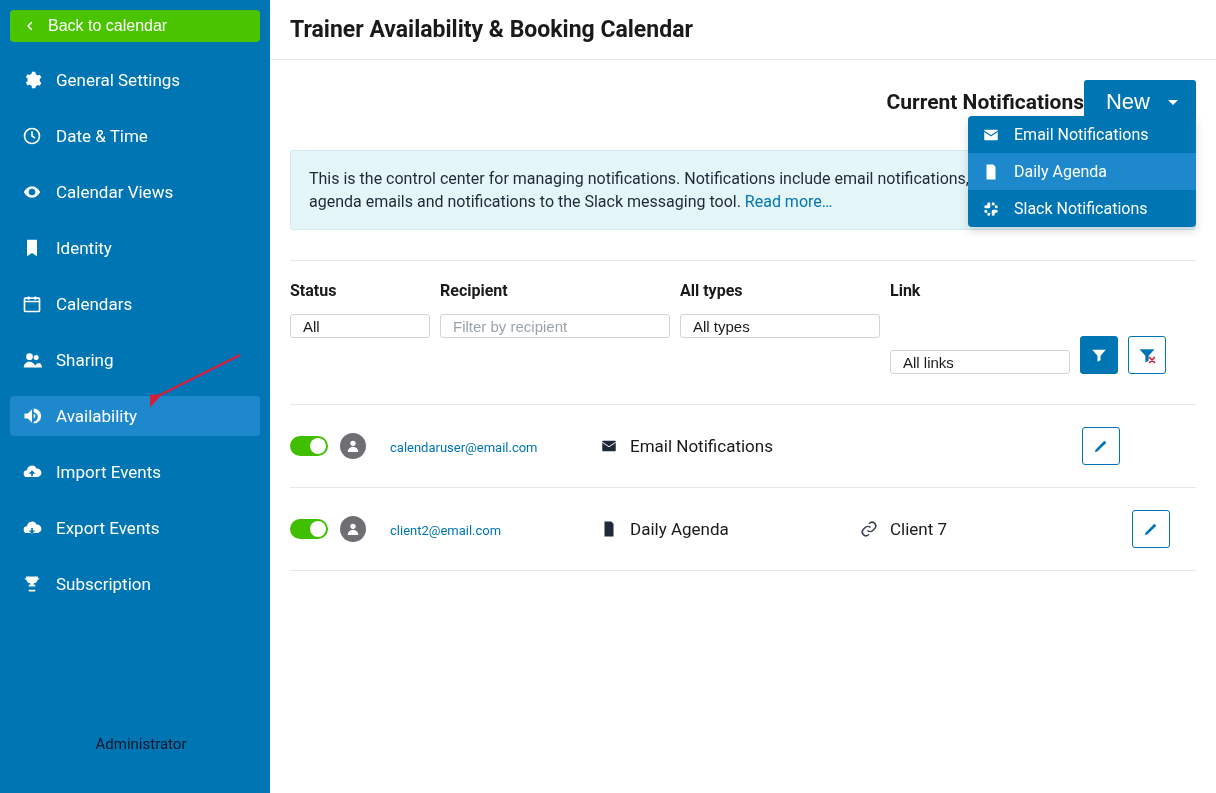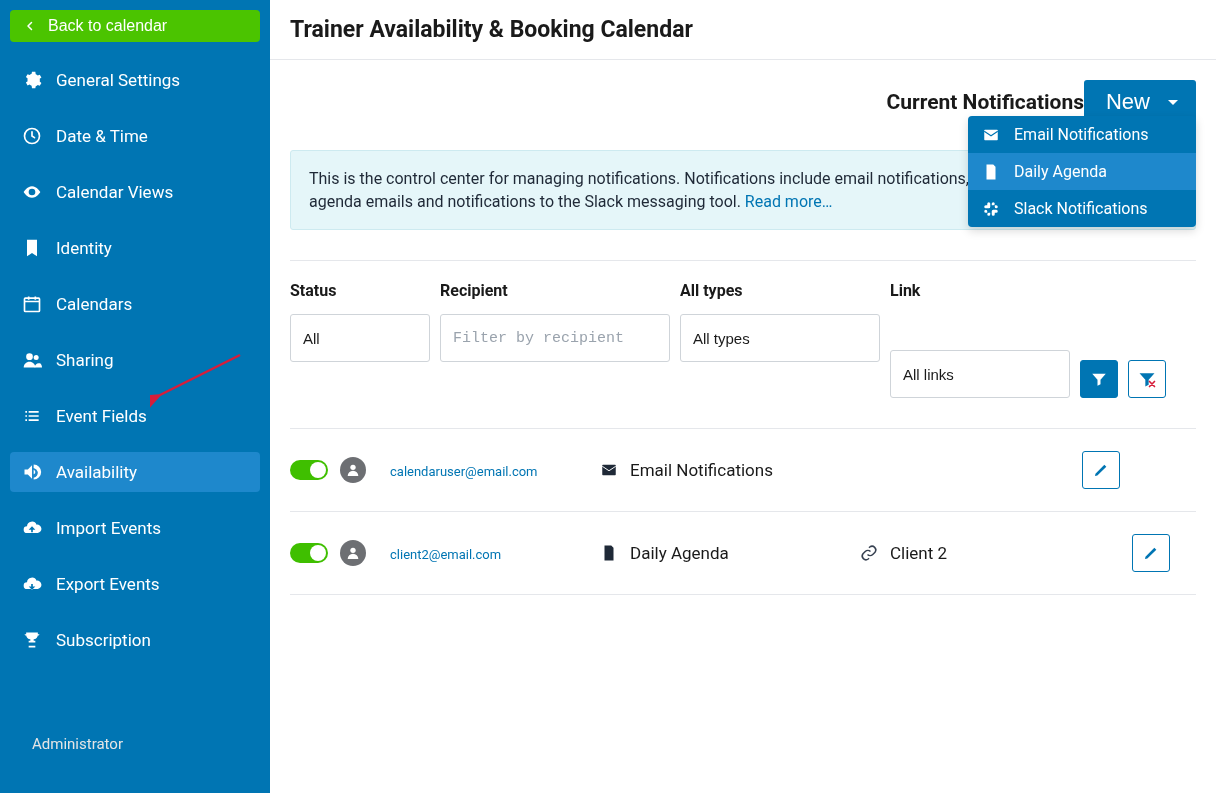--- a/index.html
+++ b/index.html
@@ -70,21 +70,22 @@
   .side-item .icon {
     width: 20px; height: 20px; display: inline-flex; align-items: center; justify-content: center; flex-shrink: 0;
     color: #ffffff;
   }
 
   .sidebar-footer {
     margin-top: auto;
     padding: 0 10px 30px 22px;
     font-size: 15px;
     font-weight: 400;
-    color: #e5e5e5;
+    color: #0f172a;
+    text-align: center;
   }
 
   
   .arrow-annotation {
     position: absolute;
     left: 150px;
     top: 350px;
     width: 100px;
     height: 60px;
     pointer-events: none;
@@ -200,21 +201,21 @@
   }
   .filter-col {
     flex: 0 0 auto;
   }
   .filter-label {
     font-size: 16px;
     font-weight: 700;
     margin-bottom: 14px;
   }
   select.filter-select, input.filter-input {
-    height: 48px;
+    height: 24px;
     padding: 0 12px;
     font-size: 15px;
     border: 1px solid #cfd4d9;
     border-radius: 3px;
     background: #ffffff;
     color: #1a1a1a;
   }
   .filter-select {
     -webkit-appearance: none;
     -moz-appearance: none;
@@ -457,28 +458,20 @@
           </span>
         <span>Calendars</span>
       </div>
       <div class="side-item">
         <span class="icon">
             <svg width="20" height="20">
               <use href="#i-users"></use>
             </svg>
           </span>
         <span>Sharing</span>
-      </div>
-      <div class="side-item">
-        <span class="icon">
-            <svg width="20" height="20">
-              <use href="#i-list"></use>
-            </svg>
-          </span>
-        <span>Event Fields</span>
       </div>
       <div class="side-item active">
         <span class="icon">
             <svg width="20" height="20">
               <use href="#i-speaker"></use>
             </svg>
           </span>
         <span>Availability</span>
       </div>
       <div class="side-item">
@@ -564,21 +557,21 @@
 
       <div class="filters">
         <div class="filter-col" style="width:140px;">
           <div class="filter-label">Status</div>
           <select class="filter-select" style="width:100%;">
             <option>All</option>
           </select>
         </div>
         <div class="filter-col" style="width:230px;">
           <div class="filter-label">Recipient</div>
-          <input class="filter-input" style="width: 100%; font-family: Liberation Mono, monospace;" placeholder="Filter by recipient">
+          <input class="filter-input" style="width: 100%;" placeholder="Filter by recipient">
         </div>
         <div class="filter-col" style="width:200px;">
           <div class="filter-label">All types</div>
           <select class="filter-select" style="width:100%;">
             <option>All types</option>
           </select>
         </div>
         <div class="filter-col" style="width:180px;">
           <div class="filter-label">Link</div>
           <select class="filter-select" style="width:100%;margin-top:36px;">
@@ -671,21 +664,21 @@
                 </svg>
               </span>
             <span>Daily Agenda</span>
           </div>
           <div class="inline-icon">
             <span class="icon">
                 <svg width="18" height="18">
                   <use href="#i-link"></use>
                 </svg>
               </span>
-            <span>Client 2</span>
+            <span>Client 7</span>
           </div>
           <div style="text-align:right;">
             <button class="edit-btn">
               <span>
                   <svg width="16" height="16">
                     <use href="#i-pencil"></use>
                   </svg>
                 </span>
             </button>
           </div>

